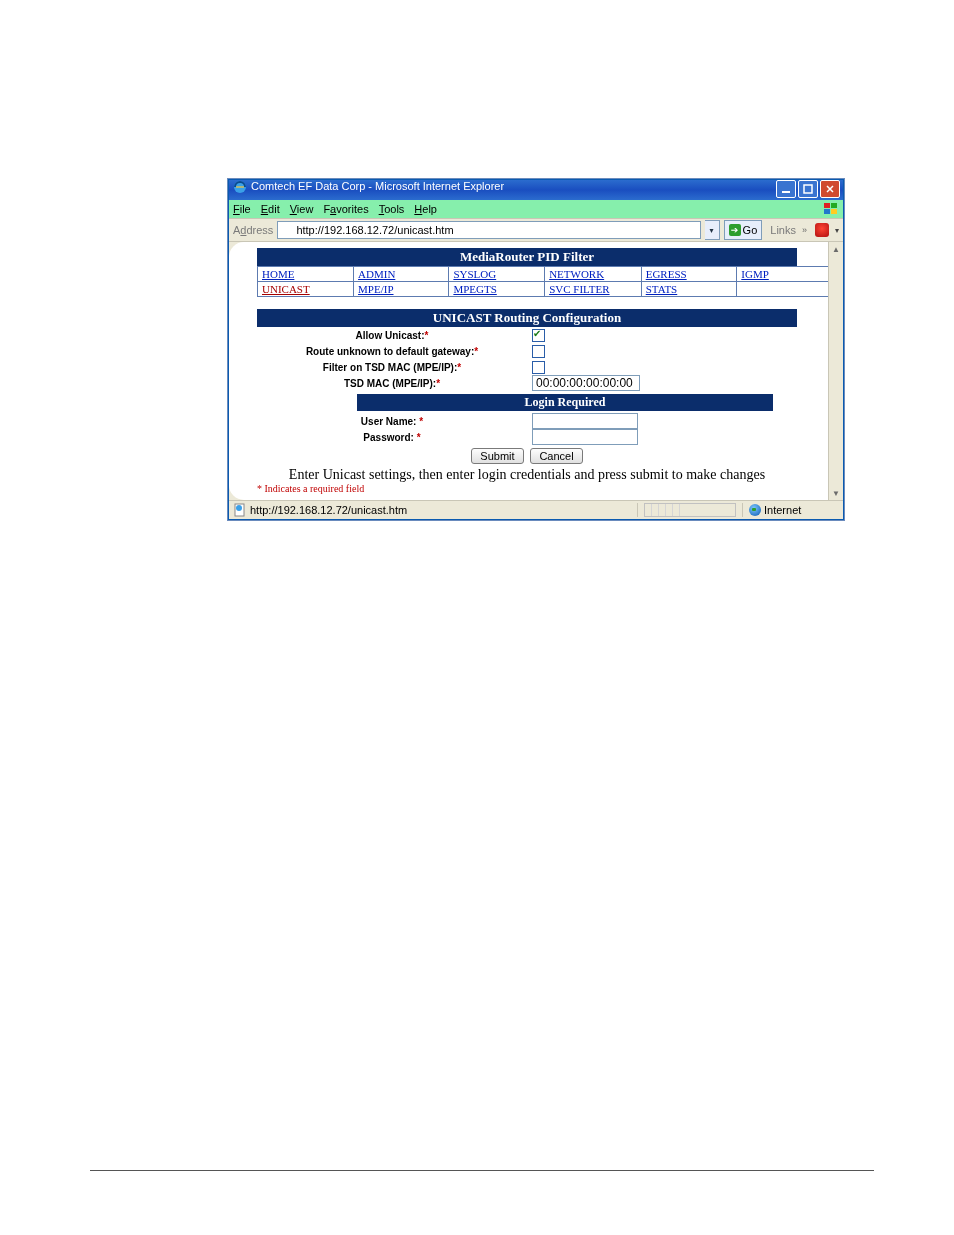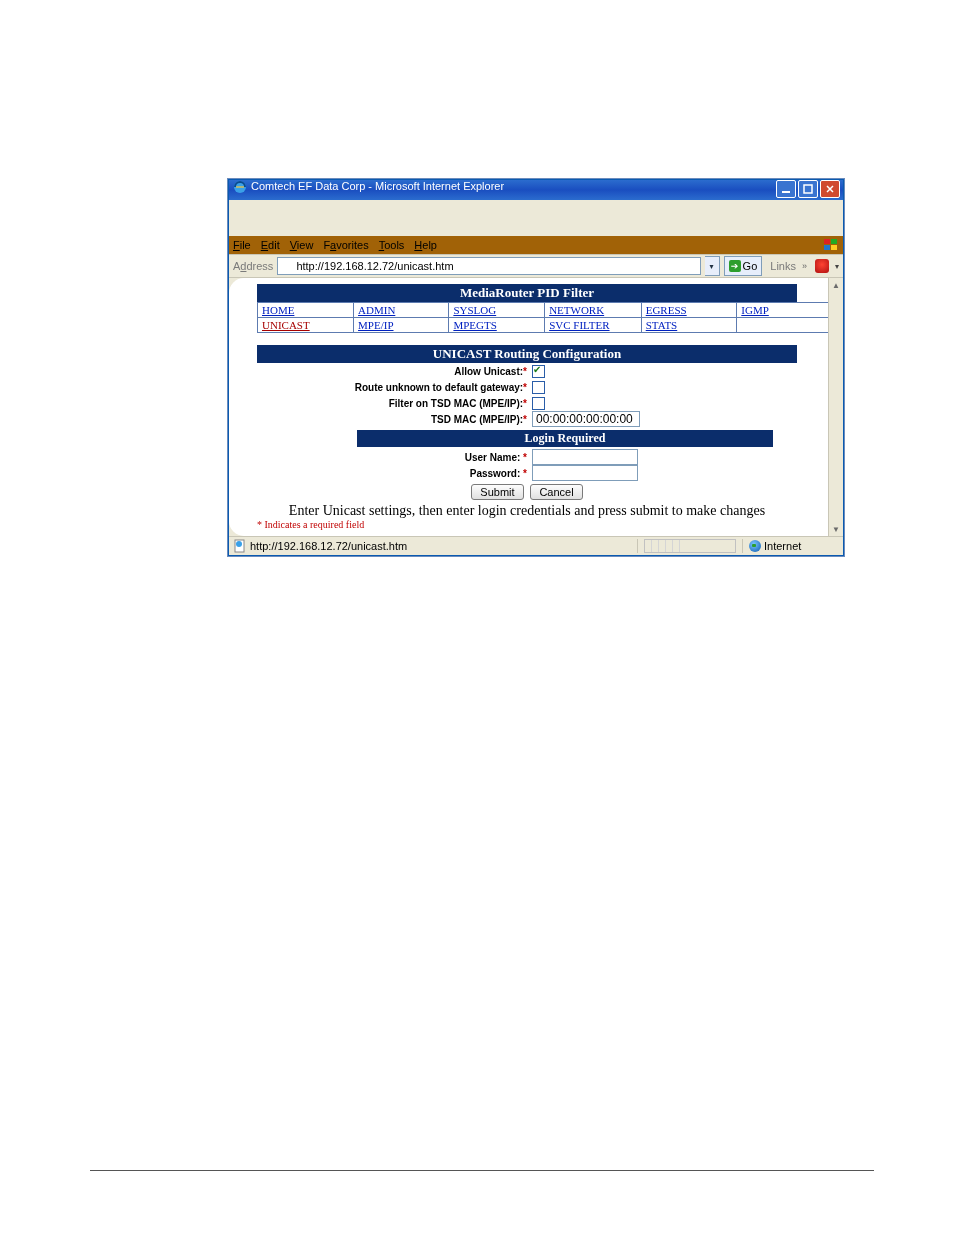--- a/index.html
+++ b/index.html
@@ -55,28 +55,27 @@
     border-radius: 2px;
     display:flex; align-items:center; justify-content:center;
     font-size:10px;
     color:#fff;
   }
   .win-min { background:#3a74d0; }
   .win-max { background:#3a74d0; }
   .win-close { background:#d04a2f; }
   
   .menu-bar {
-    background:#a16207;
+    background:#86efac;
     height:18px;
     display:flex;
     align-items:center;
     padding:0 4px;
     border-bottom:1px solid #c9c6b6;
     position:relative;
-    margin-top:36px;
   }
   .menu-item {
     margin-right:10px;
     font-size:11px;
     color:#000;
   }
   .menu-item .ul { text-decoration: underline; }
   .win-flag {
     position:absolute;
     right:4px; top:2px;
@@ -199,21 +198,21 @@
     font-size:10px;
     font-family:Arial,sans-serif;
   }
   .form-row {
     display:flex;
     align-items:center;
     height:16px;
   }
   .form-row .lbl {
     flex:0 0 270px;
-    text-align:right;
+    text-align:center;
     font-weight:bold;
     font-size:10px;
     padding-right:3px;
   }
   .form-row .lbl .star { color:#c00000; }
   .form-row .ctrl { flex:1; padding-left:2px; text-align:left;}
   .cbx {
     width:11px; height:11px;
     border:1px solid #2a5da8;
     display:inline-block;

